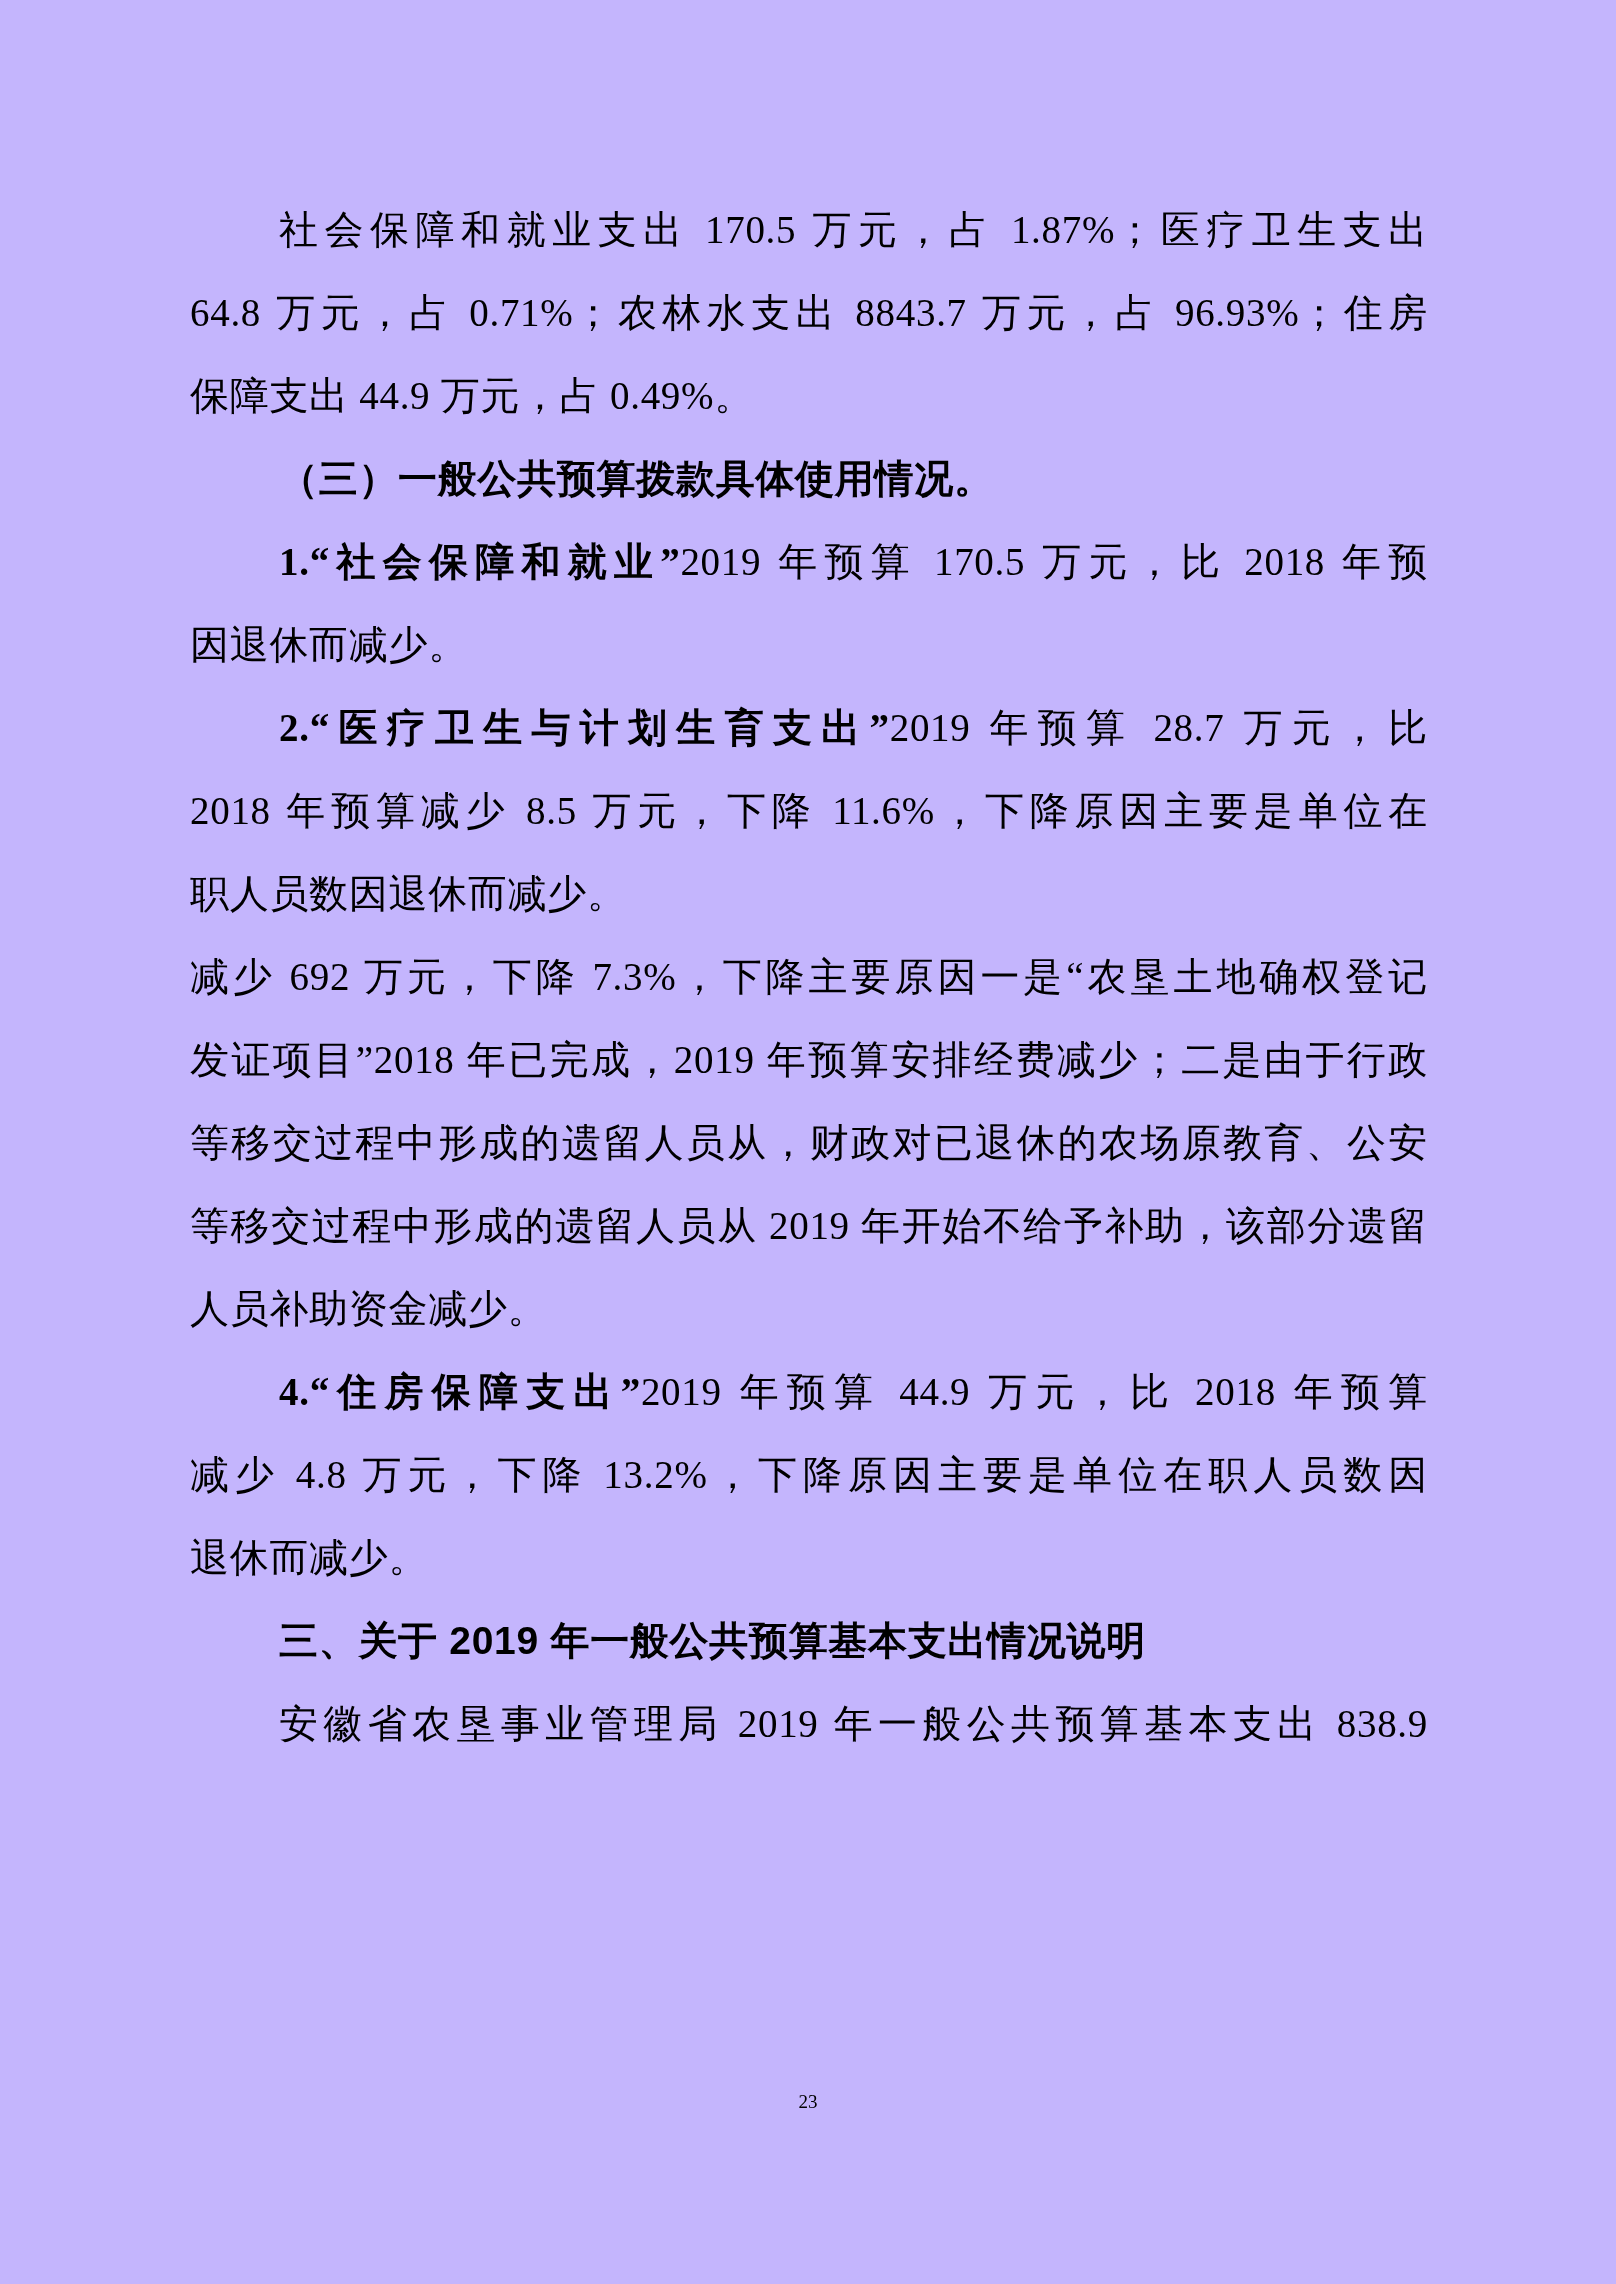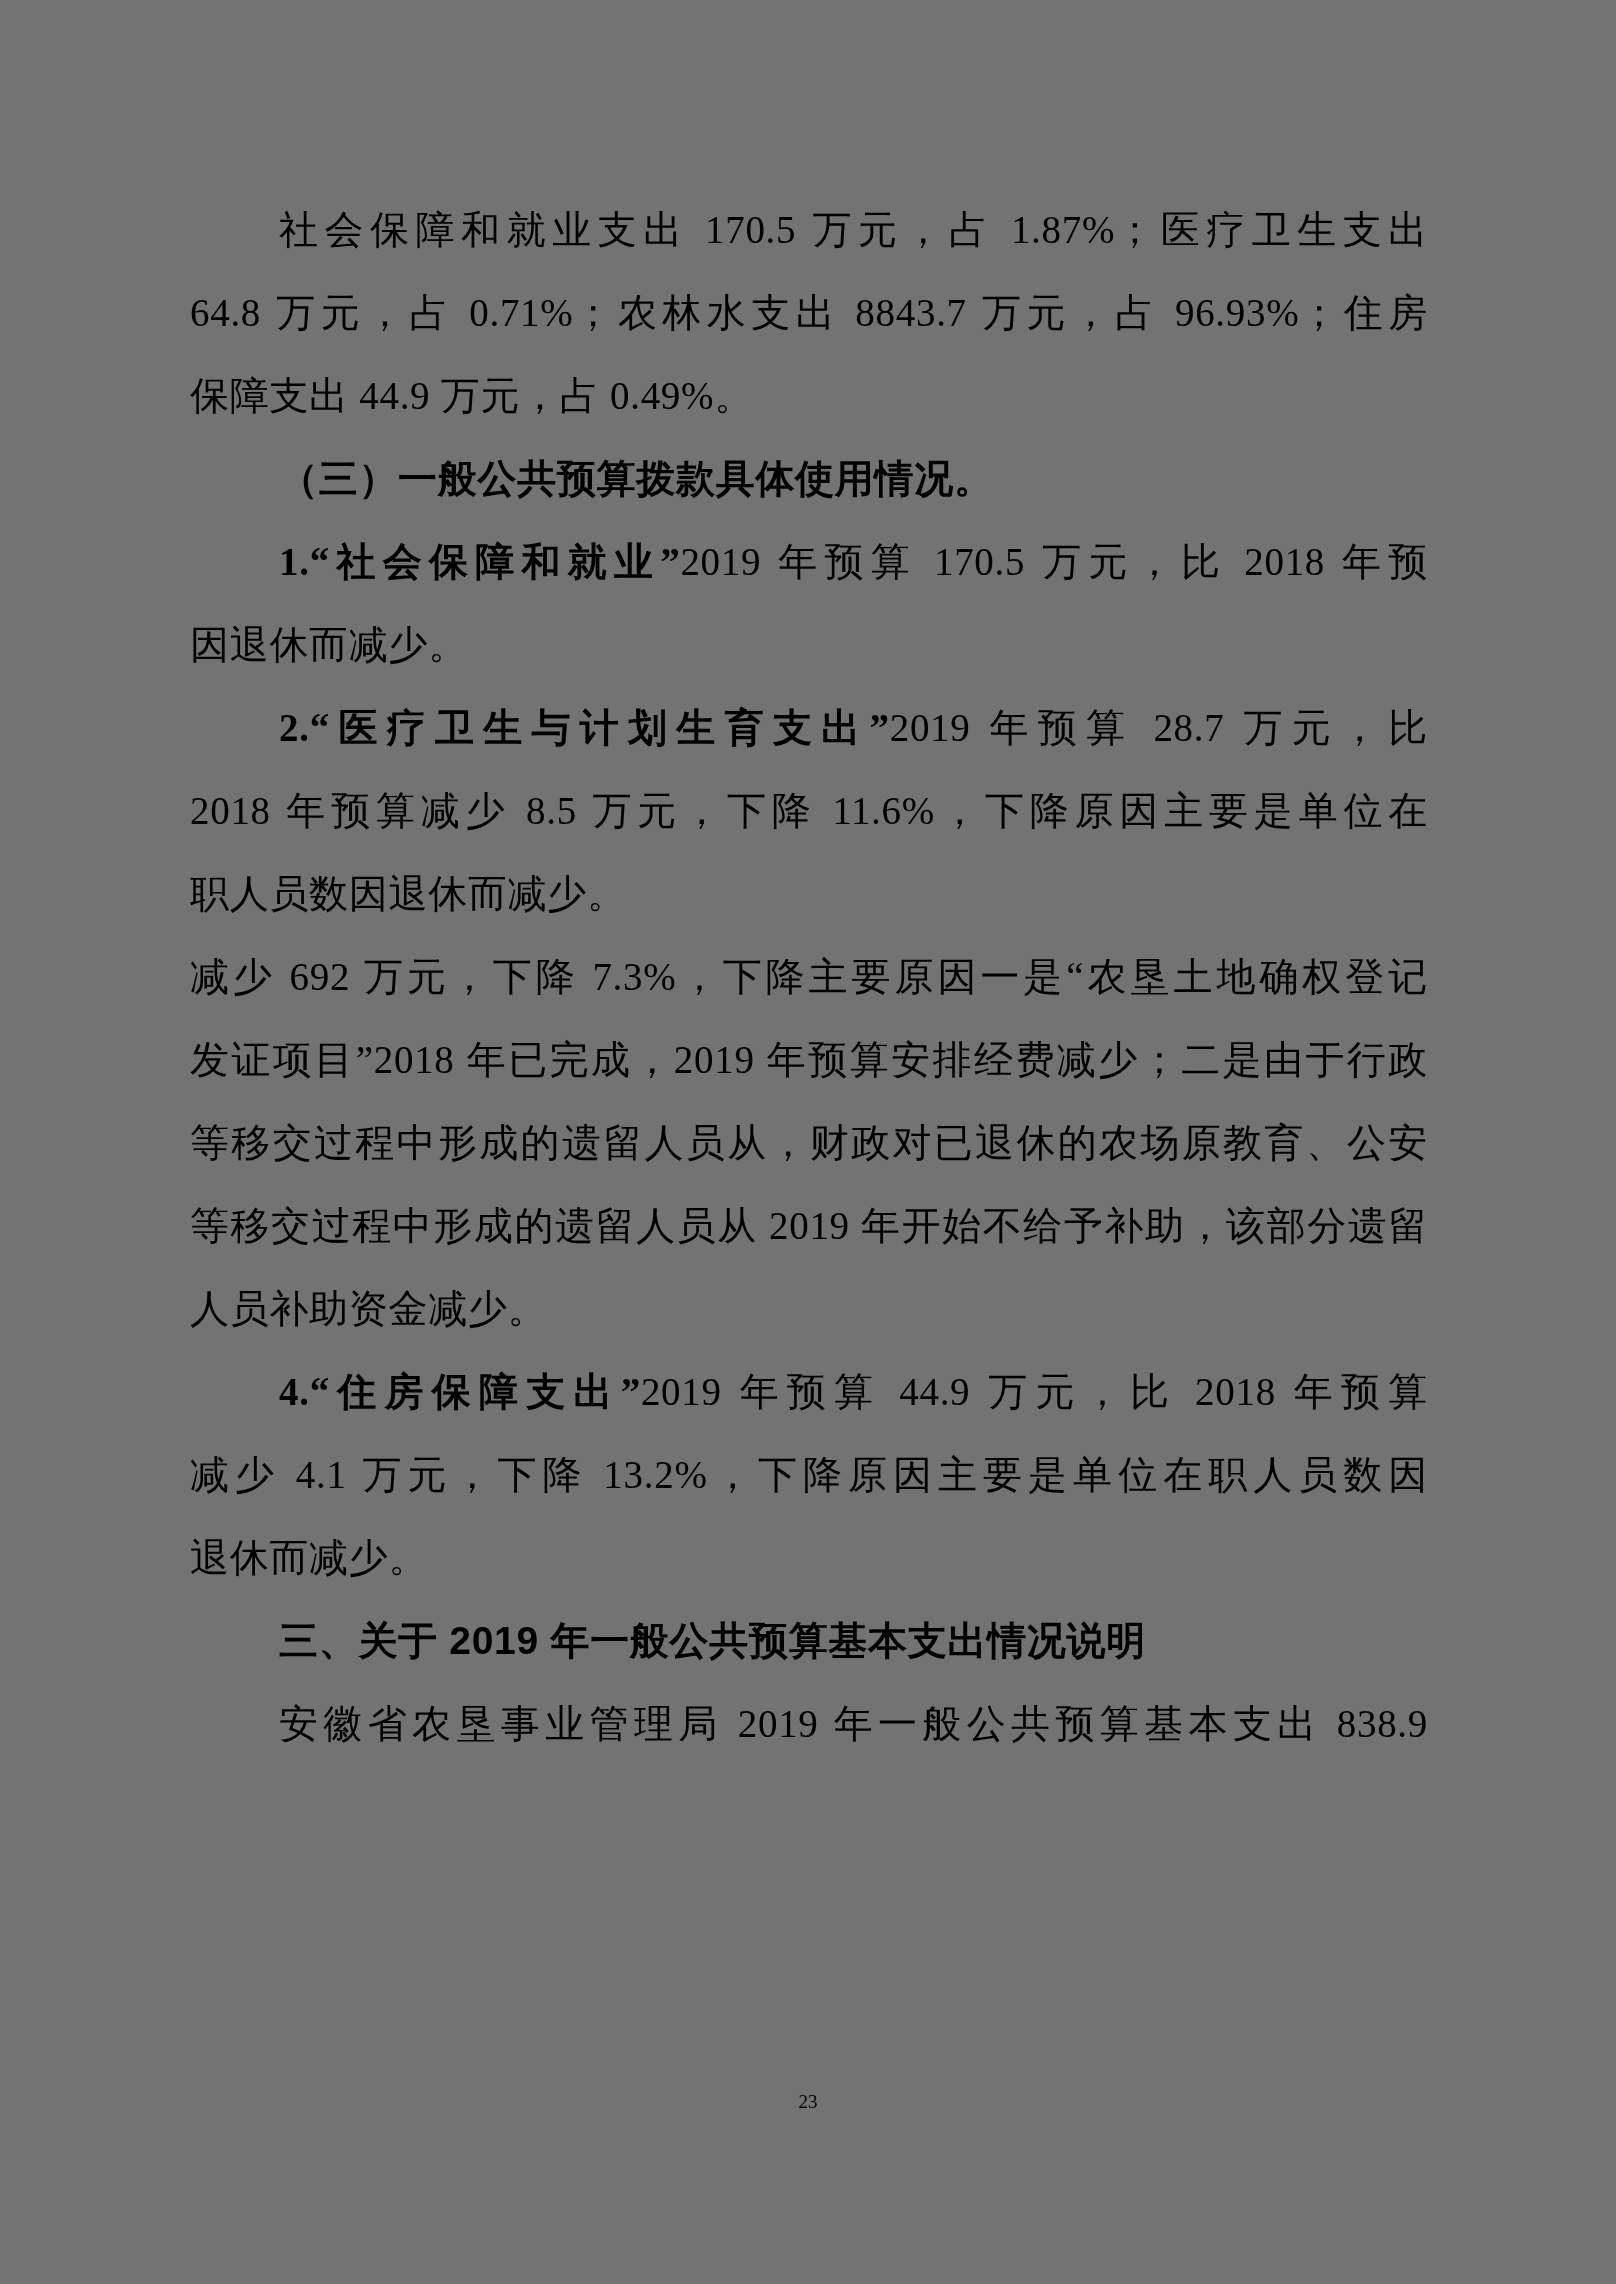--- a/index.html
+++ b/index.html
@@ -4,21 +4,21 @@
 <style>
   html, body {
     margin: 0;
     padding: 0;
     background: #e8e8e8;
   }
   .page {
     position: relative;
     width: 1616px;
     height: 2284px;
-    background: #737373;
+    background: #c4b5fd;
     font-family: "Liberation Serif", serif;
     color: #000000;
     overflow: hidden;
   }
   .content {
     position: absolute;
     left: 190px;
     top: 188px;
     width: 1238px;
   }
@@ -91,21 +91,21 @@
     <div class="line fill"><span class="b"></span><span>发证项目”2018 年已完成，2019 年预算安排经费减少；二是由于行政</span></div>
 
     <div class="line fill"><span class="b"></span><span>等移交过程中形成的遗留人员从，财政对已退休的农场原教育、公安</span></div>
 
     <div class="line fill"><span class="b"></span><span>等移交过程中形成的遗留人员从 2019 年开始不给予补助，该部分遗留</span></div>
 
     <div class="line"><span class="b"></span><span>人员补助资金减少。</span></div>
 
     <div class="line indent fill"><span class="b">4.“住房保障支出”</span><span>2019 年预算 44.9 万元，比 2018 年预算</span></div>
 
-    <div class="line fill"><span class="b"></span><span>减少 4.1 万元，下降 13.2%，下降原因主要是单位在职人员数因</span></div>
+    <div class="line fill"><span class="b"></span><span>减少 4.8 万元，下降 13.2%，下降原因主要是单位在职人员数因</span></div>
 
     <div class="line"><span class="b"></span><span>退休而减少。</span></div>
 
     <div class="line indent heading-sans-bold"><span class="b">三、关于 2019 年一般公共预算基本支出情况说明</span><span></span></div>
 
     <div class="line indent fill"><span class="b"></span><span>安徽省农垦事业管理局 2019 年一般公共预算基本支出 838.9</span></div>
 
 
   </div>
 

